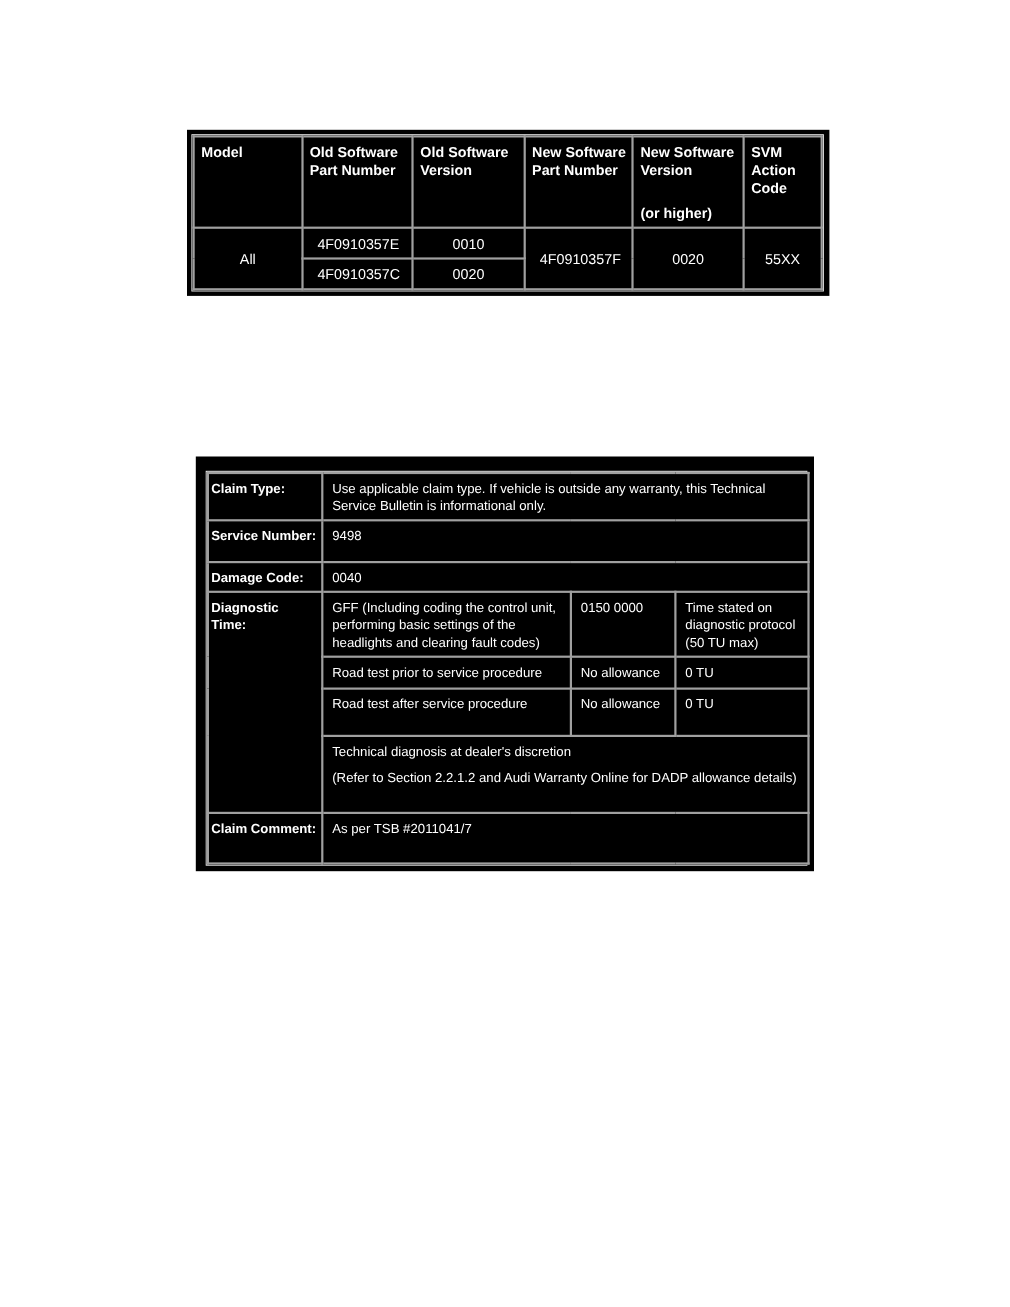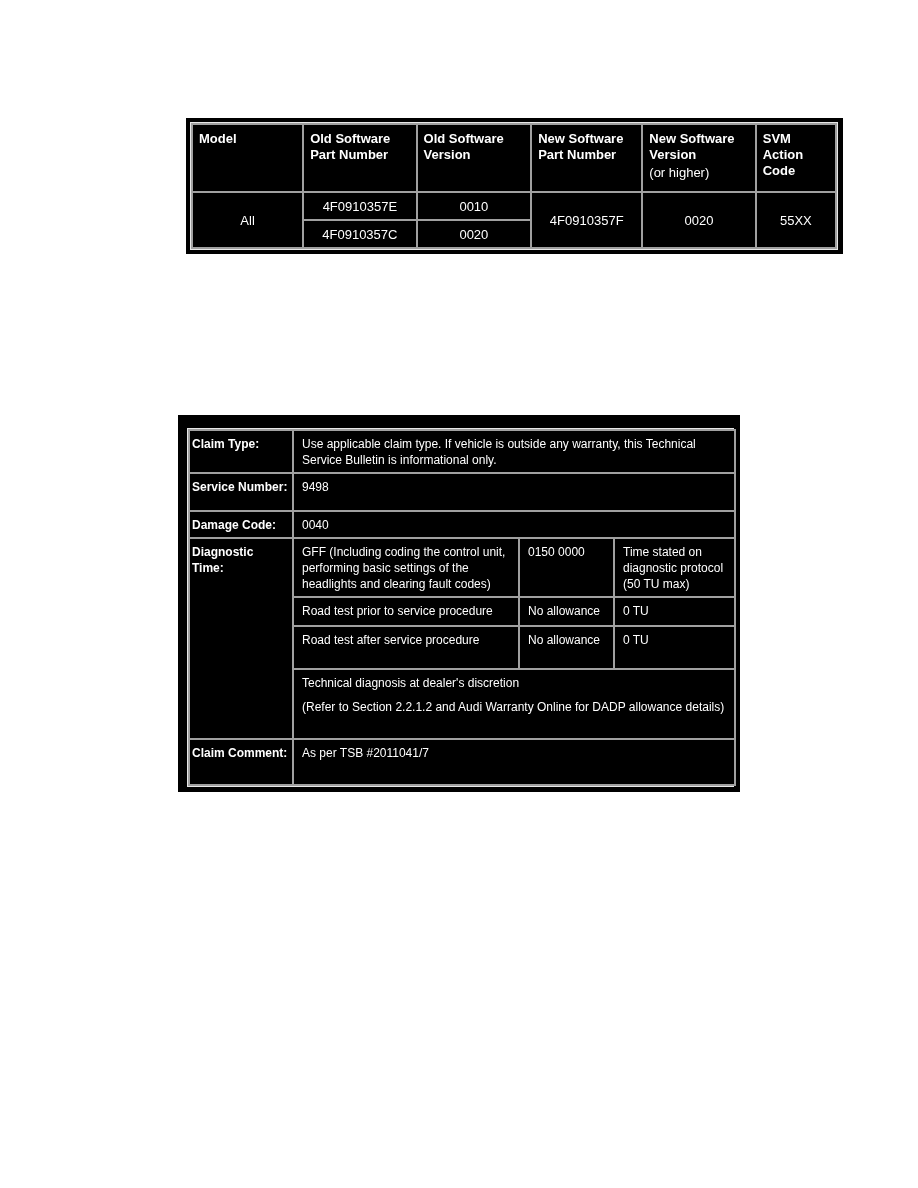--- a/index.html
+++ b/index.html
@@ -34,44 +34,44 @@
     background: #000000;
   }
   table.grid th,
   table.grid td {
     border: 2px solid #a0a0a0;
     color: #ffffff;
     overflow: hidden;
   }
   
   .t1 {
-    left: 186px;
+    left: 170px;
     top: 118px;
-    width: 657px;
+    width: 584px;
     padding: 4px 5px 4px 4px;
   }
   .t1 th {
     font-size: 13px;
     font-weight: bold;
     text-align: left;
     vertical-align: top;
     padding: 6px 5px 4px 6px;
     line-height: 16px;
   }
   .t1 thead tr { height: 68px; }
   .t1 tbody tr { height: 28px; }
   .t1 td {
     font-size: 13px;
     text-align: center;
     vertical-align: middle;
     padding: 2px 13px;
   }
   .t1 .subnote {
-    font-weight: normal;
-    margin-top: 2px;
+    font-weight: bold;
+    margin-top: 23px;
   }
   
   .t2 {
     left: 178px;
     top: 415px;
     width: 562px;
     padding: 13px 6px 5px 9px;
   }
   .t2 td {
     font-size: 12px;

